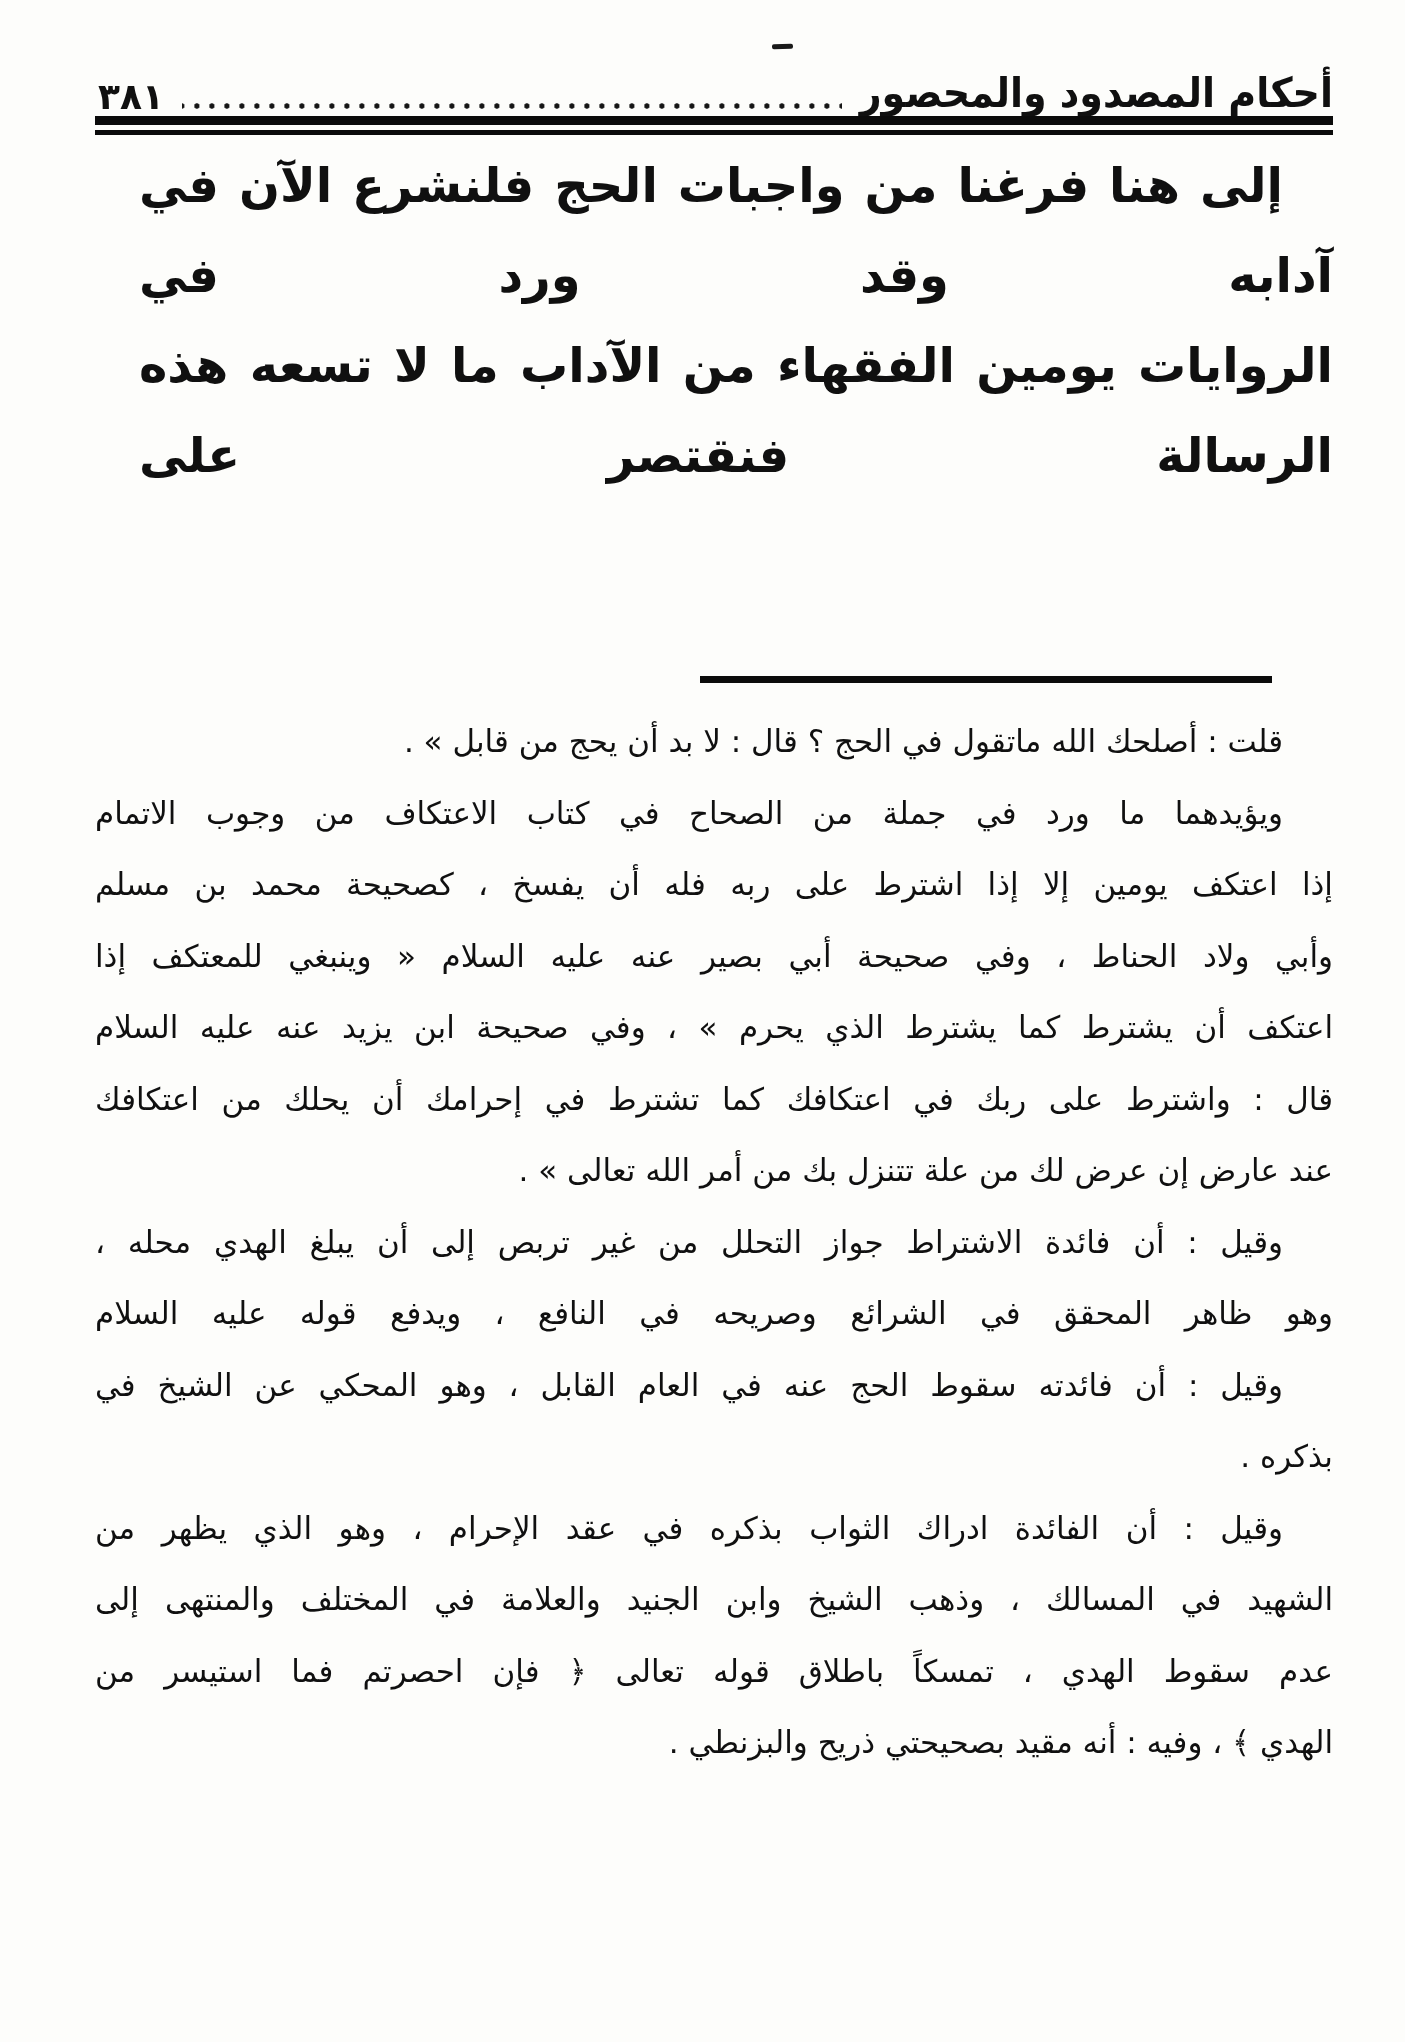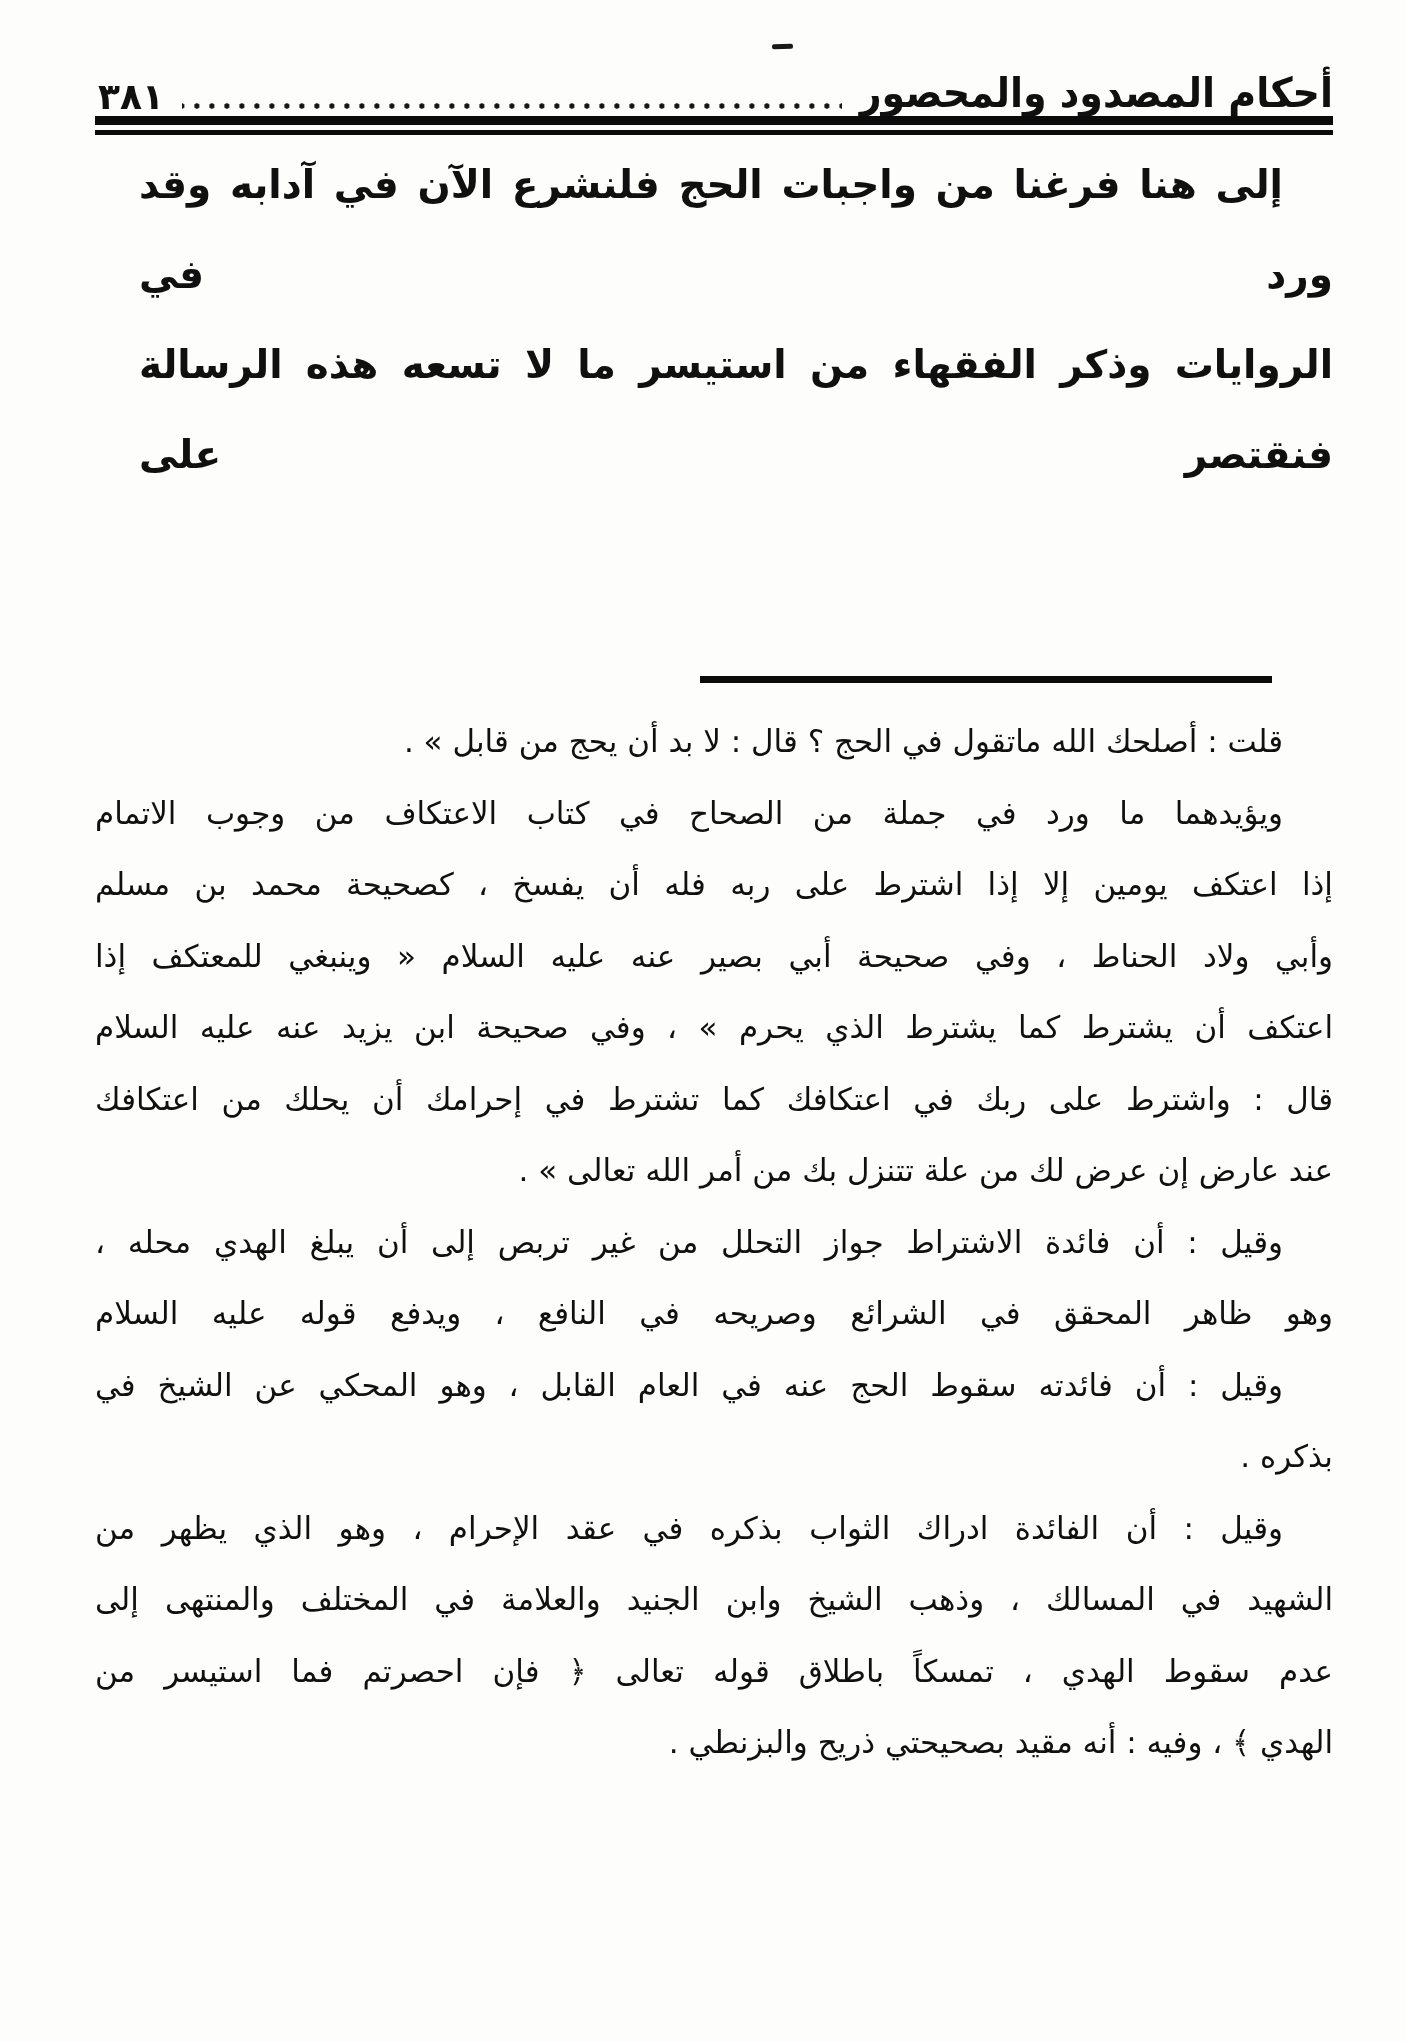--- a/index.html
+++ b/index.html
@@ -35,21 +35,21 @@
   .stray{
     position:absolute;top:44px;left:772px;width:21px;height:5px;
     background:#1a1a1a;border-radius:2px;transform:rotate(-2deg);
   }
   
   .rule1{position:absolute;top:116px;left:95px;right:72px;height:9px;background:#0b0b0b;}
   .rule2{position:absolute;top:130px;left:95px;right:72px;height:5px;background:#0b0b0b;}
   
   .body{
     position:absolute;top:140px;right:72px;left:95px;
-    font-size:39px;font-weight:700;line-height:90px;
+    font-size:48px;font-weight:700;line-height:90px;
     direction:rtl;
     margin-left:44px;
   }
   
   .fnrule{position:absolute;top:676px;left:700px;width:572px;height:7px;background:#0b0b0b;}
   .fn{
     position:absolute;top:706px;right:72px;left:95px;
     font-size:31px;font-weight:400;line-height:71.5px;
     direction:rtl;
   }
@@ -69,21 +69,21 @@
     <span class="title">أحكام المصدود والمحصور</span>
     <span class="leader"></span>
     <span class="pagenum">٣٨١</span>
   </div>
 
   <div class="rule1"></div>
   <div class="rule2"></div>
 
   <div class="body">
     <div class="ln fill ind">إلى هنا فرغنا من واجبات الحج فلنشرع الآن في آدابه وقد ورد في</div>
-    <div class="ln fill">الروايات وذكر الفقهاء من استيسر ما لا تسعه هذه الرسالة فنقتصر على</div>
+    <div class="ln fill">الروايات يومين الفقهاء من الآداب ما لا تسعه هذه الرسالة فنقتصر على</div>
   </div>
 
   <div class="fnrule"></div>
 
   <div class="fn">
     <div class="ln ind">قلت : أصلحك الله ماتقول في الحج ؟ قال : لا بد أن يحج من قابل » .</div>
     <div class="ln fill ind">ويؤيدهما ما ورد في جملة من الصحاح في كتاب الاعتكاف من وجوب الاتمام</div>
     <div class="ln fill">إذا اعتكف يومين إلا إذا اشترط على ربه فله أن يفسخ ، كصحيحة محمد بن مسلم</div>
     <div class="ln fill">وأبي ولاد الحناط ، وفي صحيحة أبي بصير عنه عليه السلام « وينبغي للمعتكف إذا</div>
     <div class="ln fill">اعتكف أن يشترط كما يشترط الذي يحرم » ، وفي صحيحة ابن يزيد عنه عليه السلام</div>

